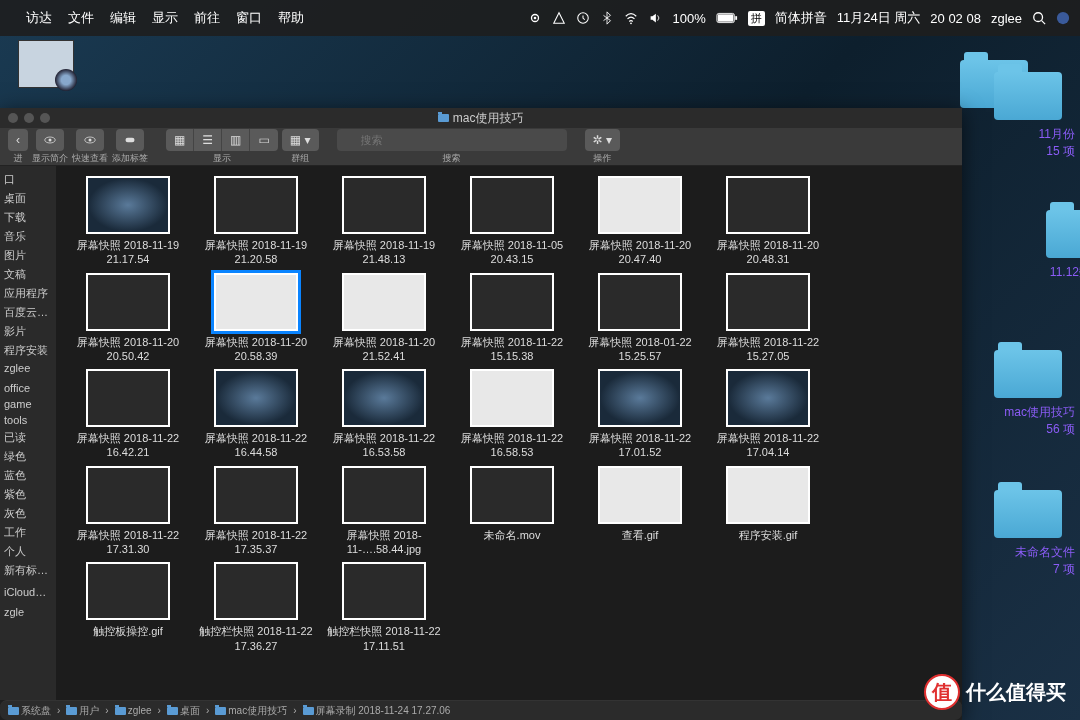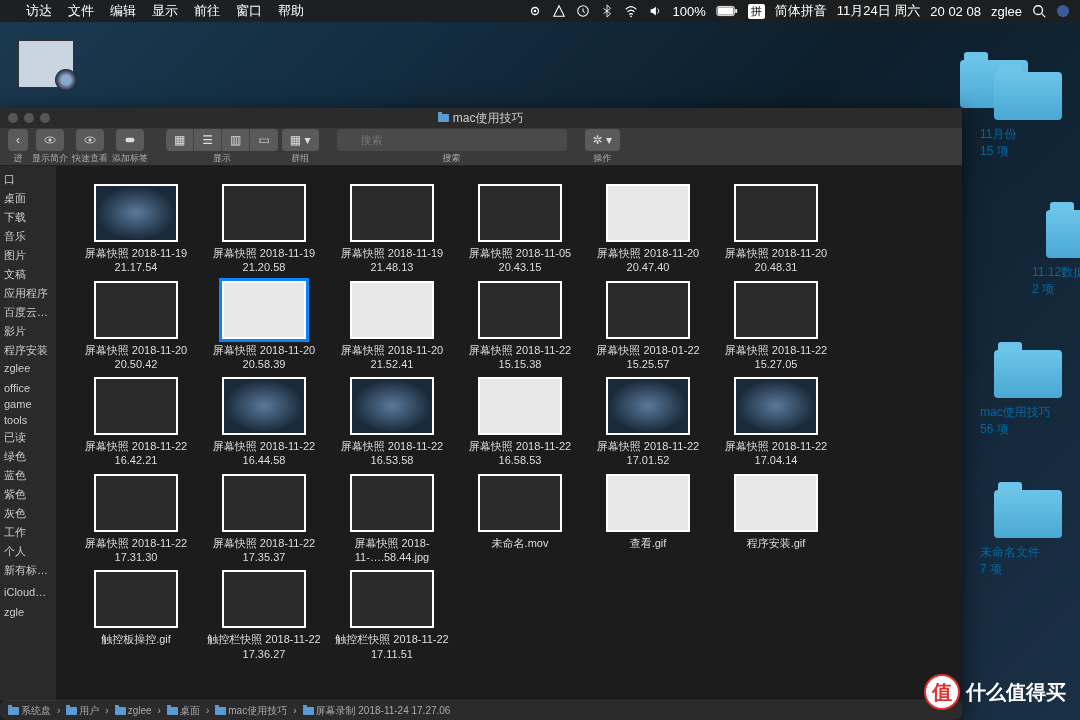--- a/index.html
+++ b/index.html
@@ -3,50 +3,50 @@
 <meta charset="utf-8">
 <style>
 * { box-sizing: border-box; margin: 0; padding: 0; }
 body {
   width: 1080px; height: 720px;
   font-family: -apple-system, "Helvetica Neue", sans-serif;
   background: linear-gradient(135deg, #1a3a52 0%, #0d1f2d 50%, #1a3045 100%);
   color: #ddd; overflow: hidden; position: relative; font-size: 12px;
 }
 
-.menubar { display:flex; align-items:center; height:22px; background:rgba(30,30,30,0.9); padding:0 10px; gap:16px; color:#fff; font-size:13px; }
+.menubar { display:flex; align-items:center; height:36px; background:rgba(30,30,30,0.9); padding:0 10px; gap:16px; color:#fff; font-size:13px; }
 .menubar .left { display:flex; gap:16px; }
 .menubar .right { margin-left:auto; display:flex; align-items:center; gap:10px; }
 .menubar span { cursor:default; }
 .mbicon { width:14px; height:14px; fill:#fff; }
 
 .desktop-icon { position:absolute; left:18px; top:40px; width:60px; text-align:center; color:#fff; }
 .desktop-icon .thumb { width:56px; height:48px; background:#c8d4e0; border:1px solid #333; position:relative; }
 .desktop-icon .thumb::after { content:""; position:absolute; right:-4px; bottom:-4px; width:22px; height:22px; border-radius:50%; background:radial-gradient(circle,#88a8cc 30%,#223 70%,#000); }
 
-.desk-folder { position:absolute; width:95px; text-align:left; color:#0369a1; font-size:12px; line-height:1.4; }
+.desk-folder { position:absolute; width:95px; text-align:right; color:#8b5cf6; font-size:12px; line-height:1.4; }
 .desk-folder .ficon { width:68px; height:48px; background:linear-gradient(#6cc4e8,#4aa8d4); border-radius:4px; margin:0 auto 6px; position:relative; }
 .desk-folder .ficon::before { content:""; position:absolute; top:-8px; left:4px; width:24px; height:8px; background:#6cc4e8; border-radius:3px 3px 0 0; }
 
 .finder { position:absolute; left:0; top:108px; width:962px; height:612px; background:#1e1e1e; display:flex; flex-direction:column; box-shadow:0 4px 20px rgba(0,0,0,0.6); }
 .finder-titlebar { height:20px; display:flex; align-items:center; justify-content:center; background:#2b2b2b; position:relative; font-size:12px; color:#ccc; }
 .finder-titlebar .dots { position:absolute; left:8px; display:flex; gap:6px; }
 .finder-titlebar .dots span { width:10px; height:10px; border-radius:50%; background:#555; }
 .finder-toolbar { height:38px; background:#3a3a3a; display:flex; align-items:center; padding:0 8px; gap:4px; border-bottom:1px solid #222; }
 .tbgroup { display:flex; flex-direction:column; align-items:center; gap:1px; font-size:9px; color:#aaa; }
 .tbgroup .btns { display:flex; gap:0; }
 .tbtn { background:#5a5a5a; border:none; color:#ddd; padding:3px 8px; font-size:12px; height:22px; display:flex; align-items:center; border-right:1px solid #444; }
 .tbtn:first-child{border-radius:4px 0 0 4px;} .tbtn:last-child{border-radius:0 4px 4px 0; border-right:none;}
 .tbtn.single{border-radius:4px;border:none;}
 .searchbox { flex:1; max-width:230px; }
 .searchbox input { width:100%; background:#4a4a4a; border:none; border-radius:4px; height:22px; padding:0 8px 0 24px; color:#ddd; font-size:11px; }
 .finder-body { flex:1; display:flex; overflow:hidden; }
 .sidebar { width:56px; background:#2a2a2a; padding:4px 0; overflow:hidden; font-size:11px; color:#ccc; }
 .sidebar div { padding:2px 4px; white-space:nowrap; overflow:hidden; }
-.content { flex:1; background:#1c1c1c; overflow-y:auto; padding:16px; }
+.content { flex:1; background:#1c1c1c; overflow-y:auto; padding:8px; }
 .grid { display:flex; flex-wrap:wrap; gap:2px 0; }
 .item { width:128px; display:flex; flex-direction:column; align-items:center; padding:2px; }
 .item .th { width:84px; height:58px; background:#3a4a5a; border:2px solid #fff; margin-bottom:4px; position:relative; overflow:hidden; }
 .item .th.sel { outline:3px solid #0a84ff; }
 .item .th.light{background:#e8e8e8;}
 .item .th.dark{background:#2a2a2a;}
 .item .th.wp{background:radial-gradient(ellipse at center,#5a7a9a 0%,#1a2a3a 70%);}
 .item .nm { text-align:center; font-size:11px; color:#ddd; line-height:1.3; max-width:124px; }
 .pathbar { height:20px; background:#2b2b2b; display:flex; align-items:center; padding:0 8px; gap:6px; font-size:10px; color:#aaa; border-top:1px solid #333;border-radius:7px;}
 .pathbar span{display:flex;align-items:center;gap:2px;}

